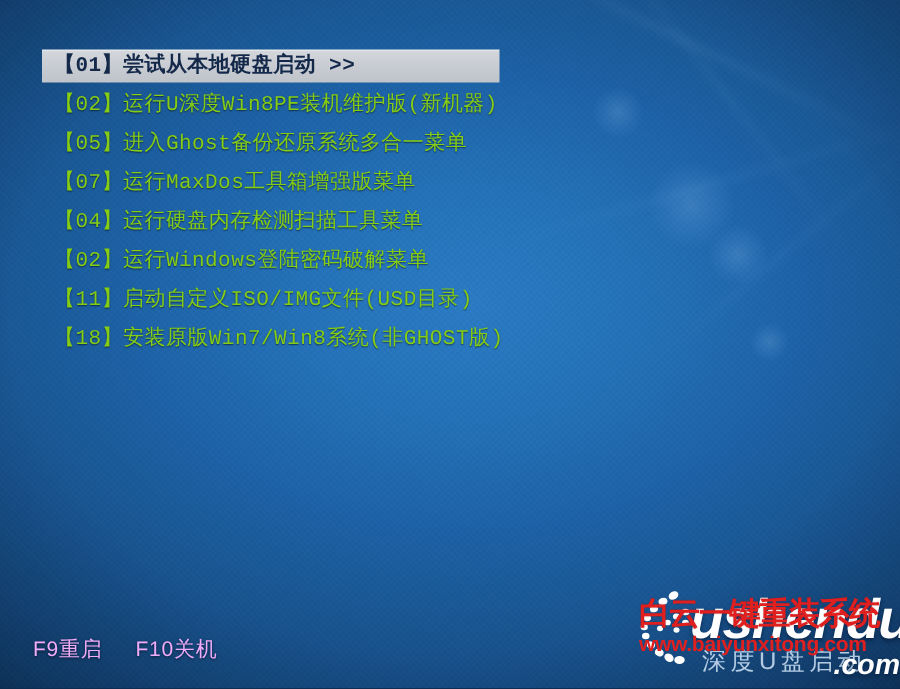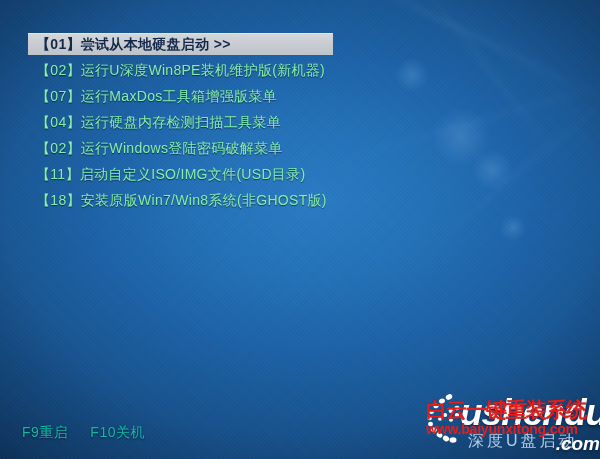--- a/index.html
+++ b/index.html
@@ -93,57 +93,58 @@
     position: absolute;
     left: 0;
     top: 33px;
     width: 600px;
   }
   .menu-item {
     position: relative;
     height: 22px;
     margin-bottom: 4px;
     display: flex;
+    font-family: Liberation Mono, monospace;
   }
   .menu-item .hl {
     position: absolute;
     left: 28px;
     top: 0;
     width: 305px;
     height: 22px;
     background: linear-gradient(to bottom, #d3d7dc 0%, #c8ccd2 50%, #bfc4ca 100%);
     border-top: 1px solid #e4e7ea;
     box-sizing: border-box;
     display: none;
   }
   .menu-item.selected .hl { display: block; }
   .menu-label {
     position: relative;
     z-index: 2;
     padding-left: 36px;
     font-size: 14px;
     line-height: 22px;
     letter-spacing: 0.3px;
-    color: #86efac;
+    color: #84cc16;
     text-shadow: 0 1px 1px rgba(0,0,0,0.55);
     white-space: nowrap;
   }
   .menu-item.selected .menu-label {
     color: #14294a;
     text-shadow: none;
     font-weight: bold;
   }
 
   
   .footer-keys {
     position: absolute;
     left: 22px;
     bottom: 17px;
     font-size: 14px;
-    color: #14b8a6;
+    color: #f0abfc;
     text-shadow: 0 1px 2px rgba(0,0,0,0.6);
     letter-spacing: 0.5px;
     display: flex;
     gap: 22px;
   }
 
   
   .logo {
     position: absolute;
     left: 424px;
@@ -233,20 +234,23 @@
   <div class="glowdot g4"></div>
   <div class="bg-vignette"></div>
 
   <div class="menu" id="menu-list">
       <div class="menu-item selected">
         <div class="hl"></div>
         <div class="menu-label">【01】尝试从本地硬盘启动 &gt;&gt;</div>
       </div>
       <div class="menu-item">
         <div class="menu-label">【02】运行U深度Win8PE装机维护版(新机器)</div>
+      </div>
+      <div class="menu-item">
+        <div class="menu-label">【05】进入Ghost备份还原系统多合一菜单</div>
       </div>
       <div class="menu-item">
         <div class="menu-label">【07】运行MaxDos工具箱增强版菜单</div>
       </div>
       <div class="menu-item">
         <div class="menu-label">【04】运行硬盘内存检测扫描工具菜单</div>
       </div>
       <div class="menu-item">
         <div class="menu-label">【02】运行Windows登陆密码破解菜单</div>
       </div>

